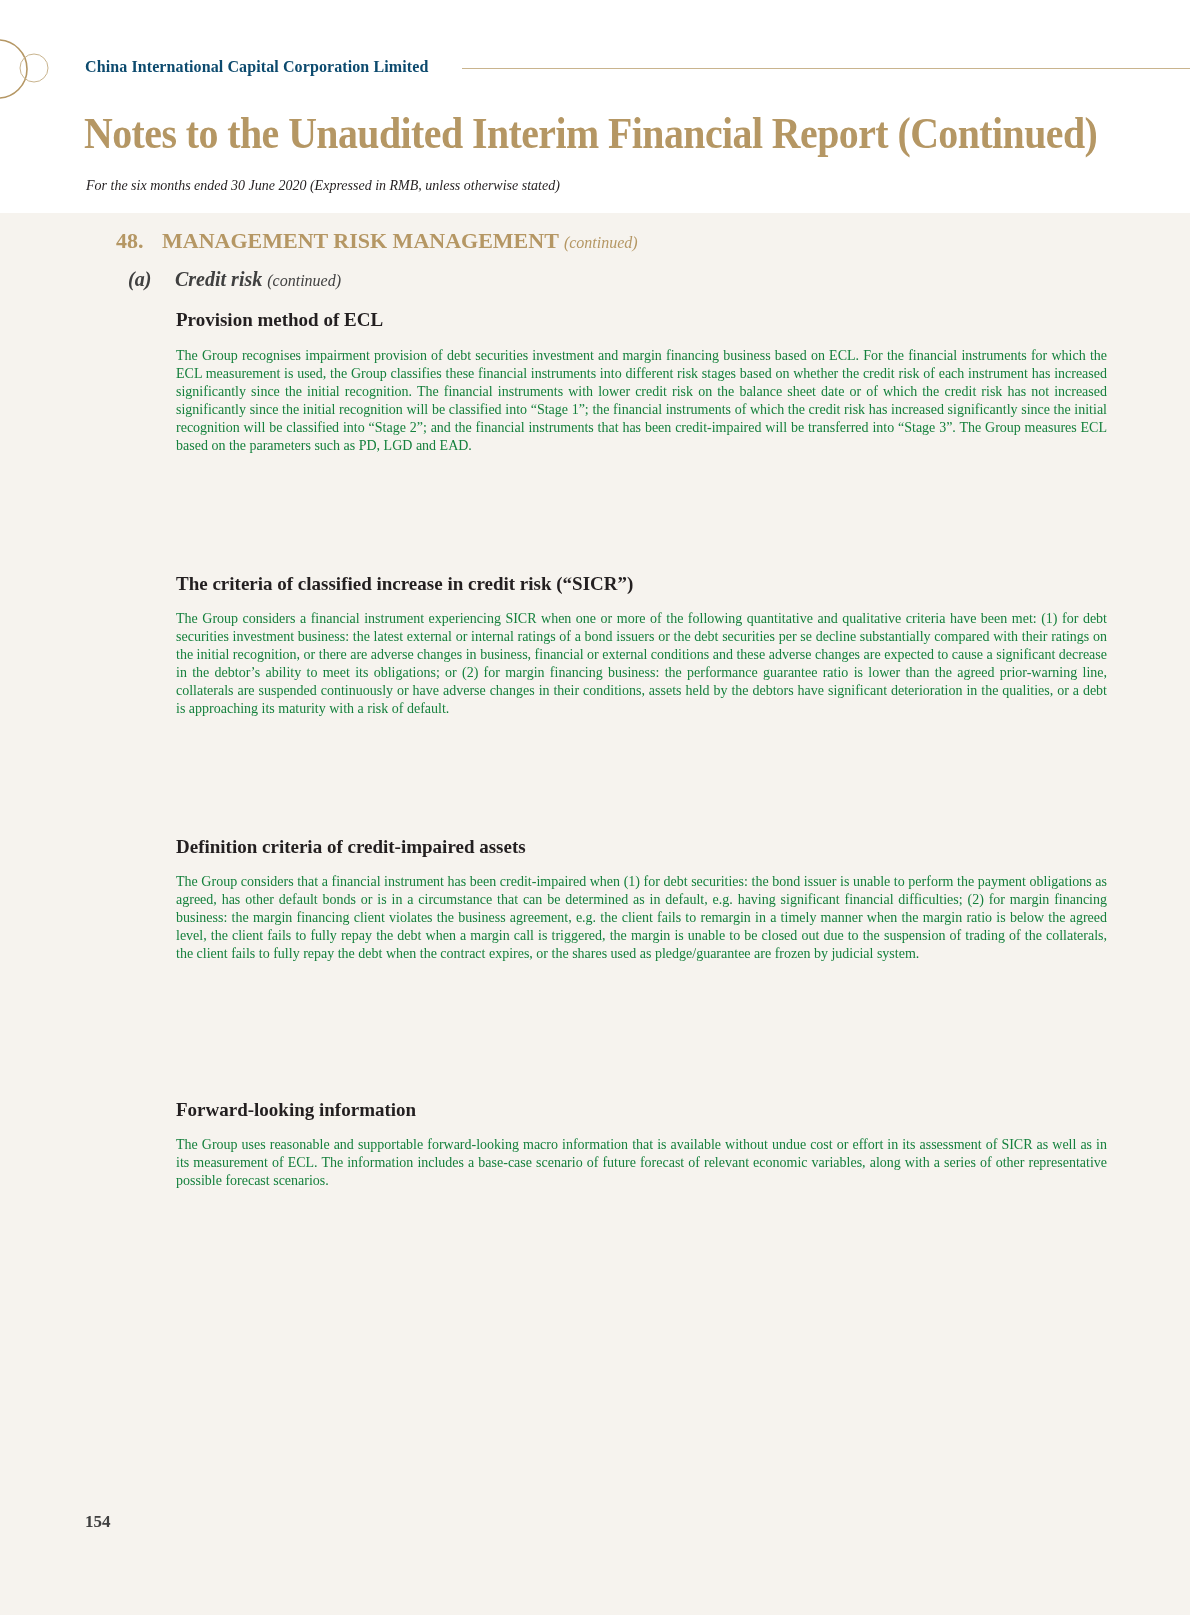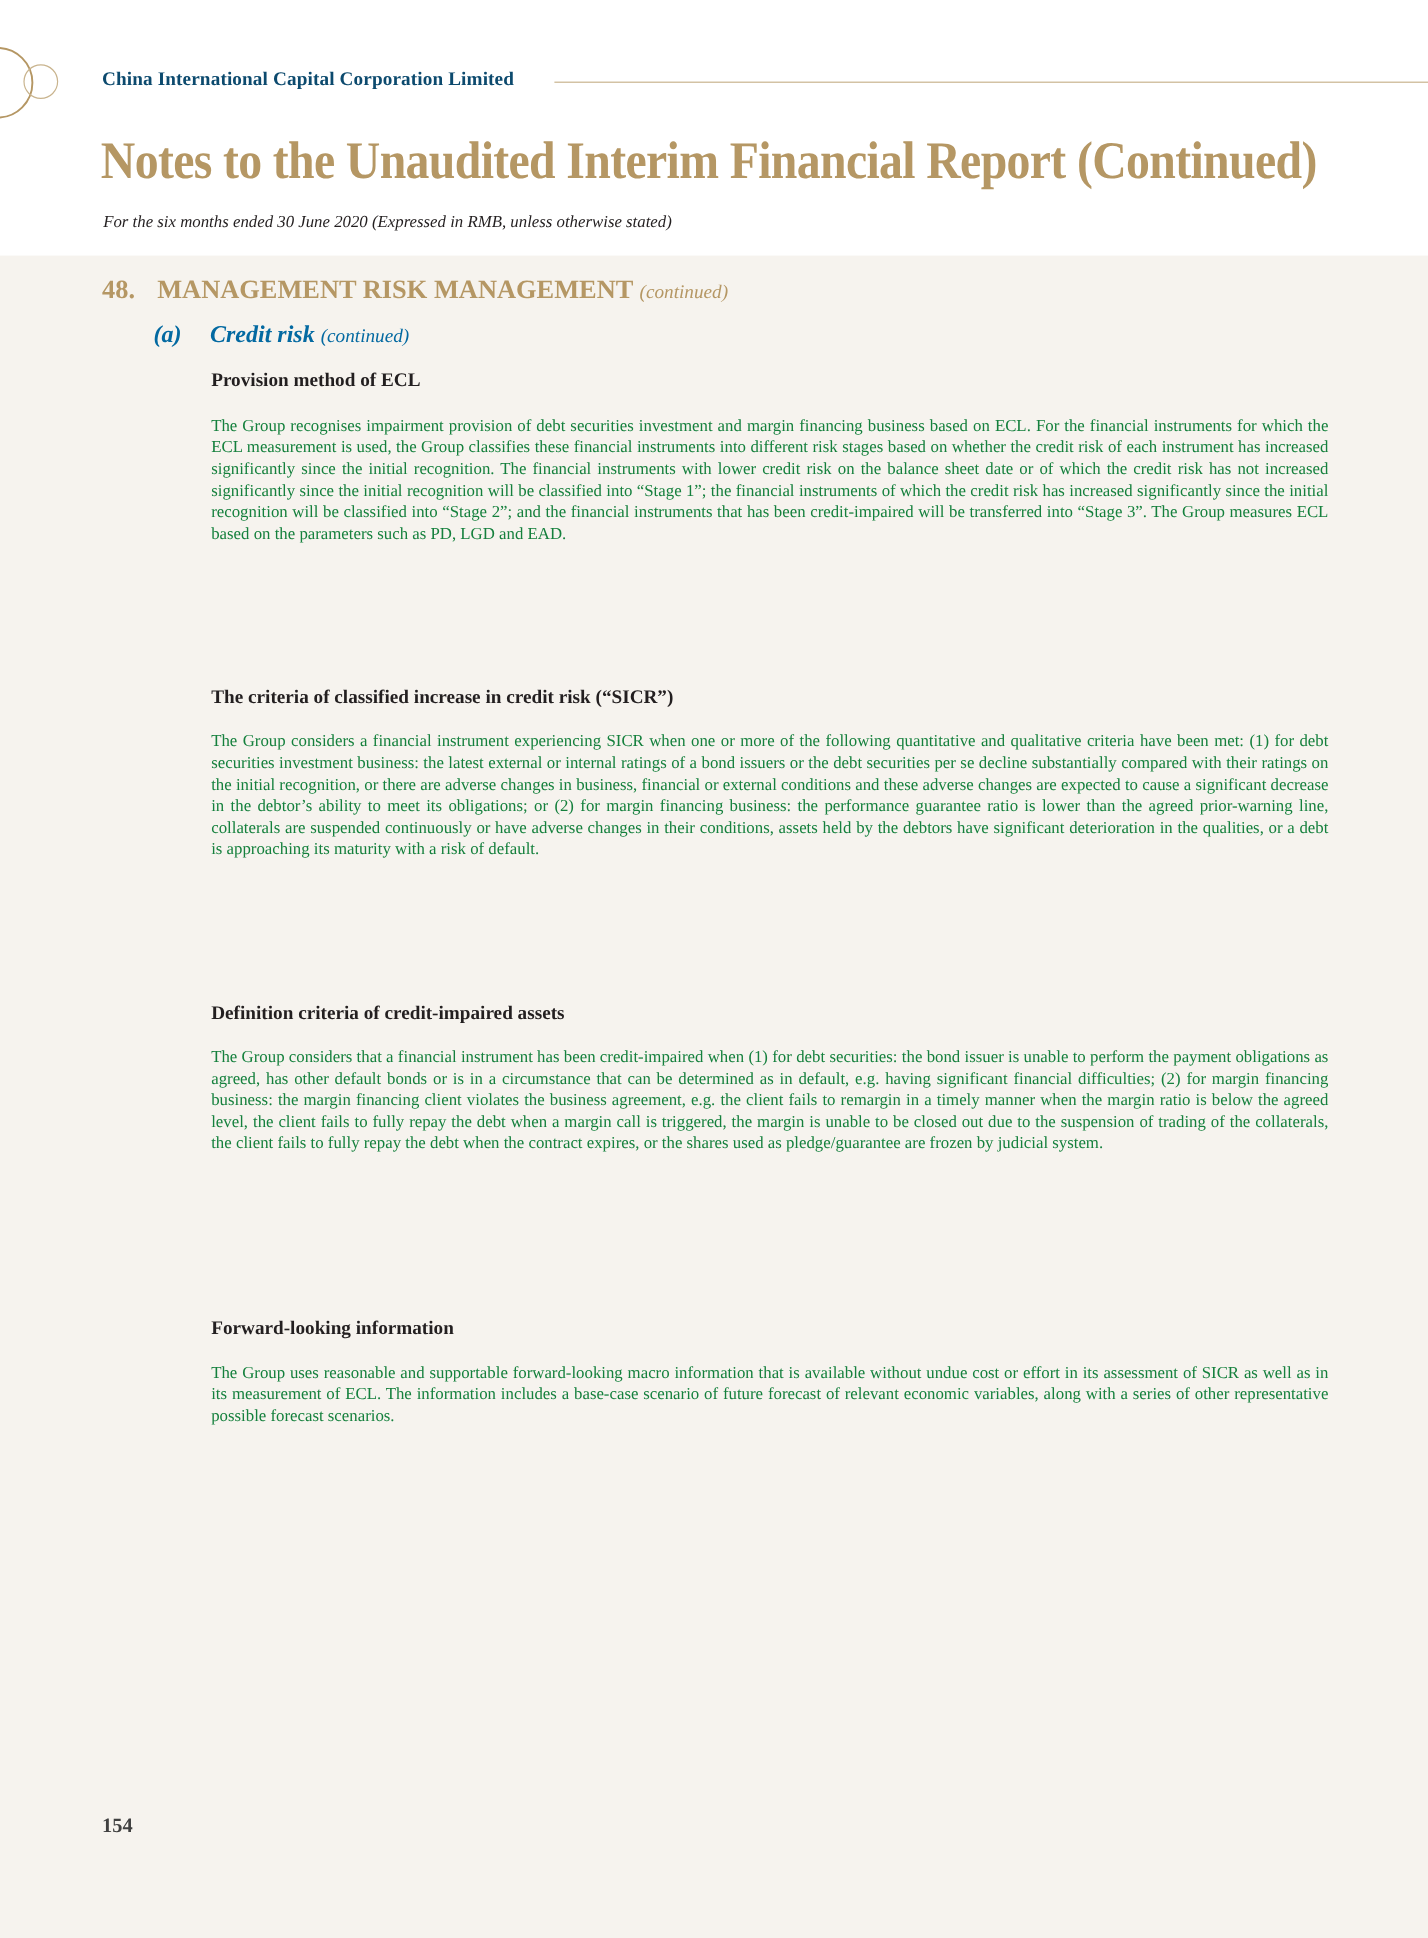--- a/index.html
+++ b/index.html
@@ -31,31 +31,31 @@
       transform: scaleX(0.905); transform-origin: left top;
     }
     .subtitle {
       position: absolute; left: 86px; top: 178px;
       font-size: 14px; font-style: italic; color: #231f20; white-space: nowrap;
     }
     .section {
       position: absolute; left: 85px; top: 228px;
       font-size: 22px; font-weight: bold; color: #b59764; white-space: nowrap;
     }
-    .section .num { display: inline-block; width: 46px; }
+    .section .num { display: inline-block; width: 46px; margin-left: 31px; }
     .section .cont { font-size: 16px; font-weight: normal; font-style: italic; }
     .subsection {
       position: absolute; left: 128px; top: 268px; white-space: nowrap;
-      font-size: 20px; font-weight: bold; font-style: italic; color: #0369a1;
+      font-size: 20px; font-weight: bold; font-style: italic; color: #404040;
     }
     .subsection .letter { display: inline-block; width: 47px; }
     .subsection .cont { font-size: 16px; font-weight: normal; }
     .h {
       position: absolute; left: 176px;
-      font-size: 16px; font-weight: bold; color: #231f20; white-space: nowrap;
+      font-size: 19px; font-weight: bold; color: #231f20; white-space: nowrap;
     }
     .p {
       position: absolute; left: 176px; width: 931px;
       font-size: 14px; line-height: 18px; text-align: justify; color: #15803d;
     }
     .page-num {
       position: absolute; left: 85px; top: 1512px;
       font-size: 17px; font-weight: bold; color: #404040;
     }
   </style>

